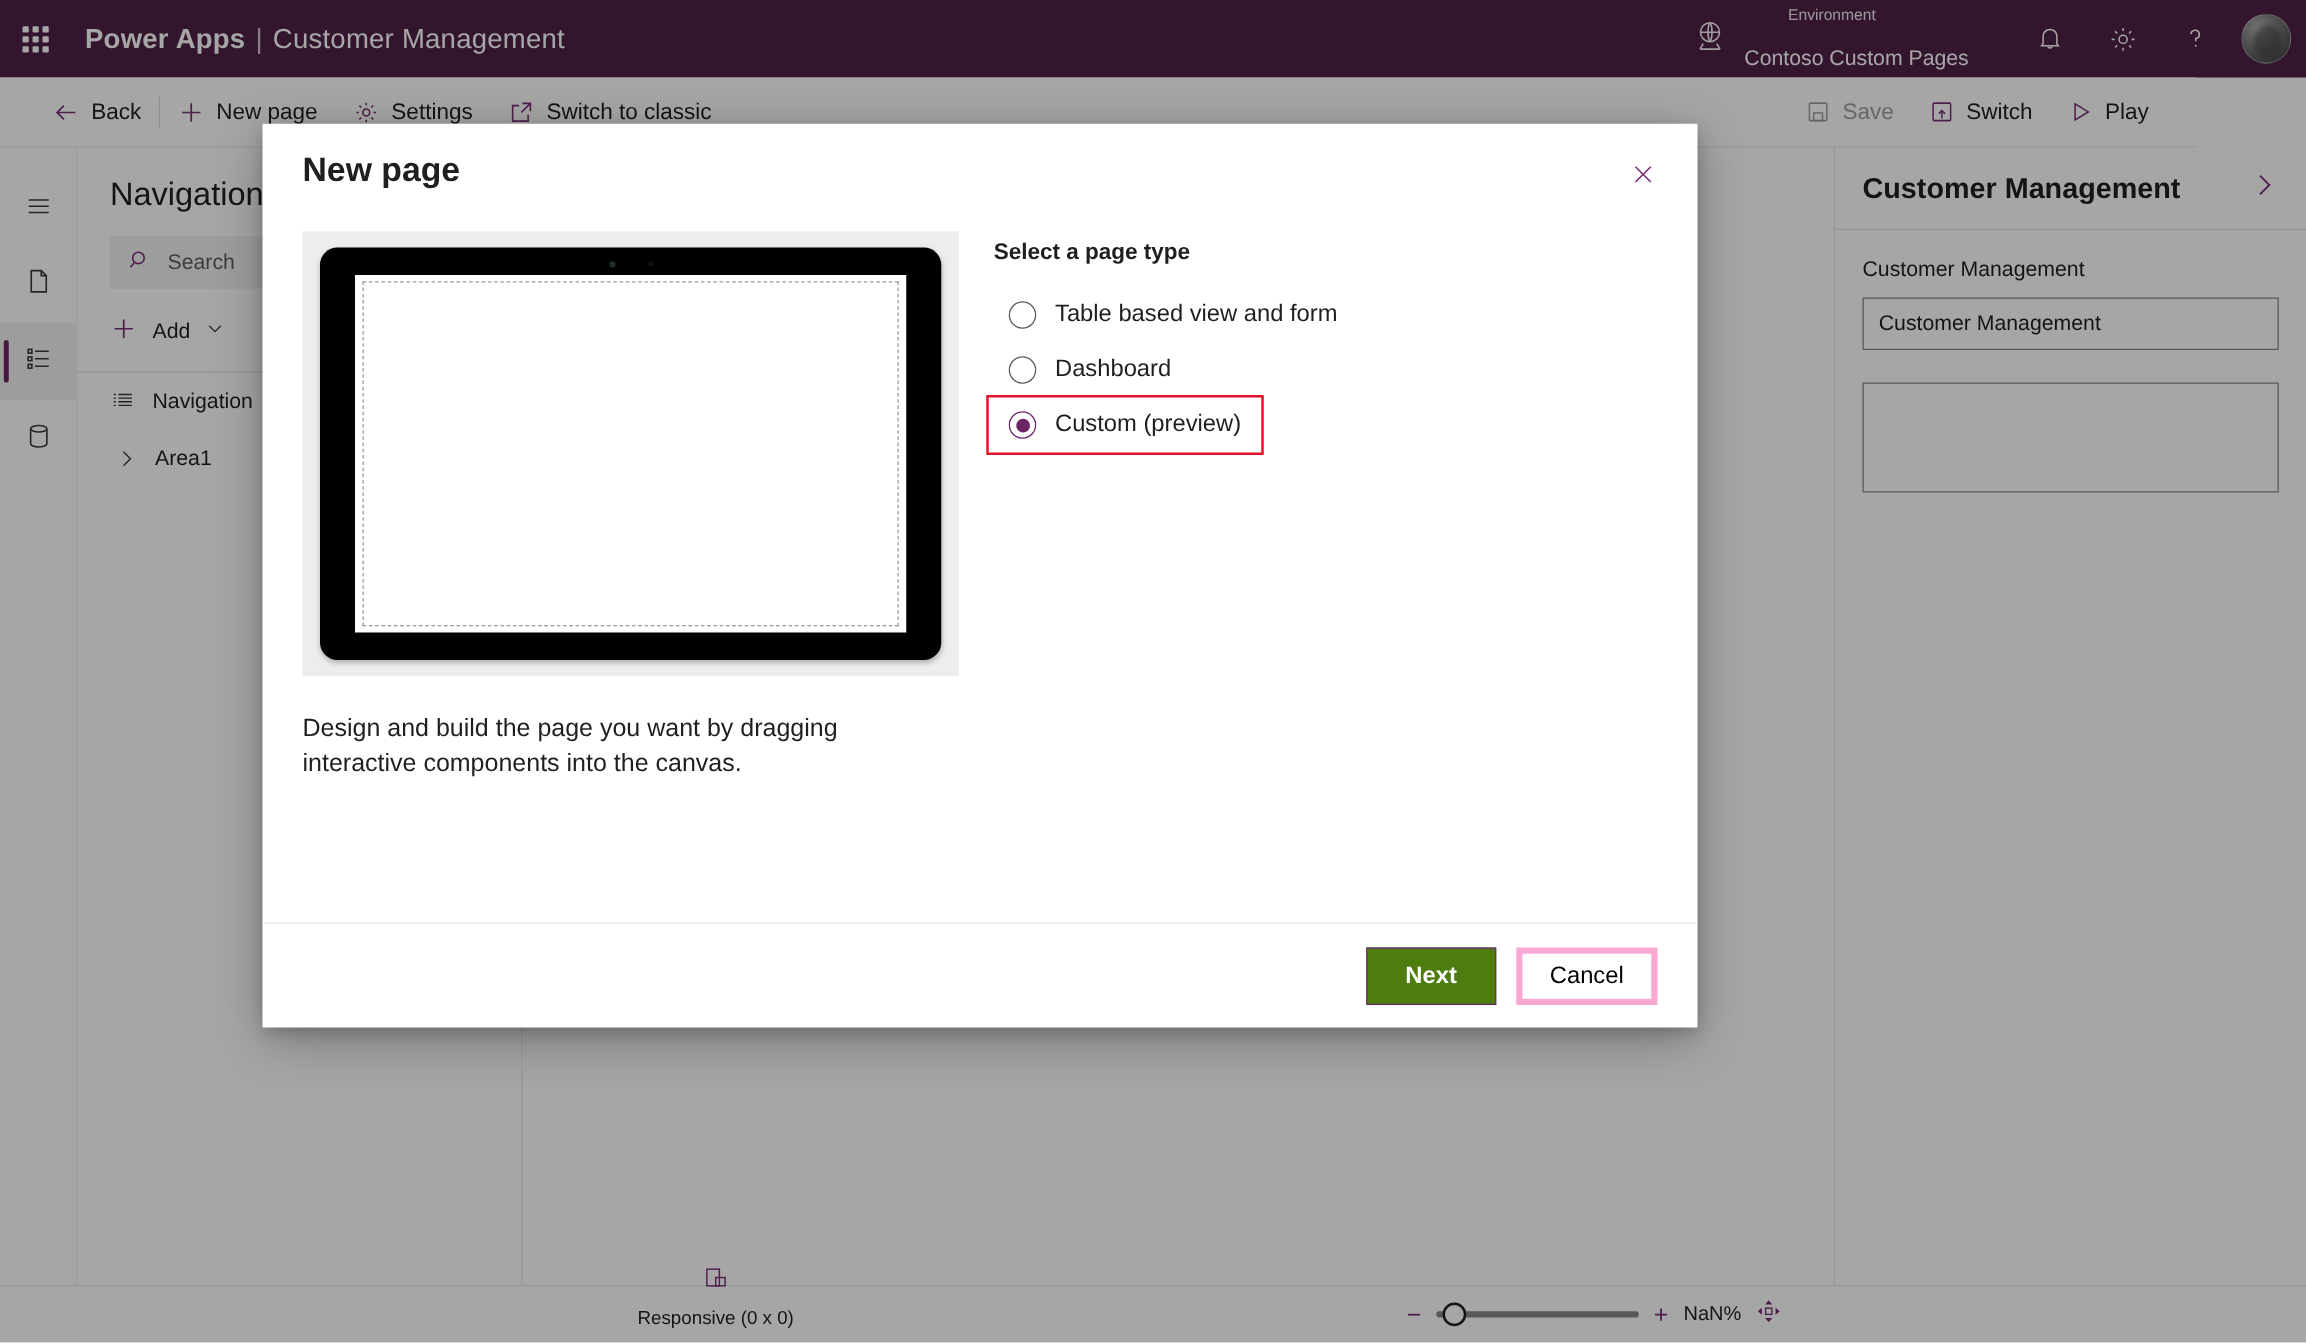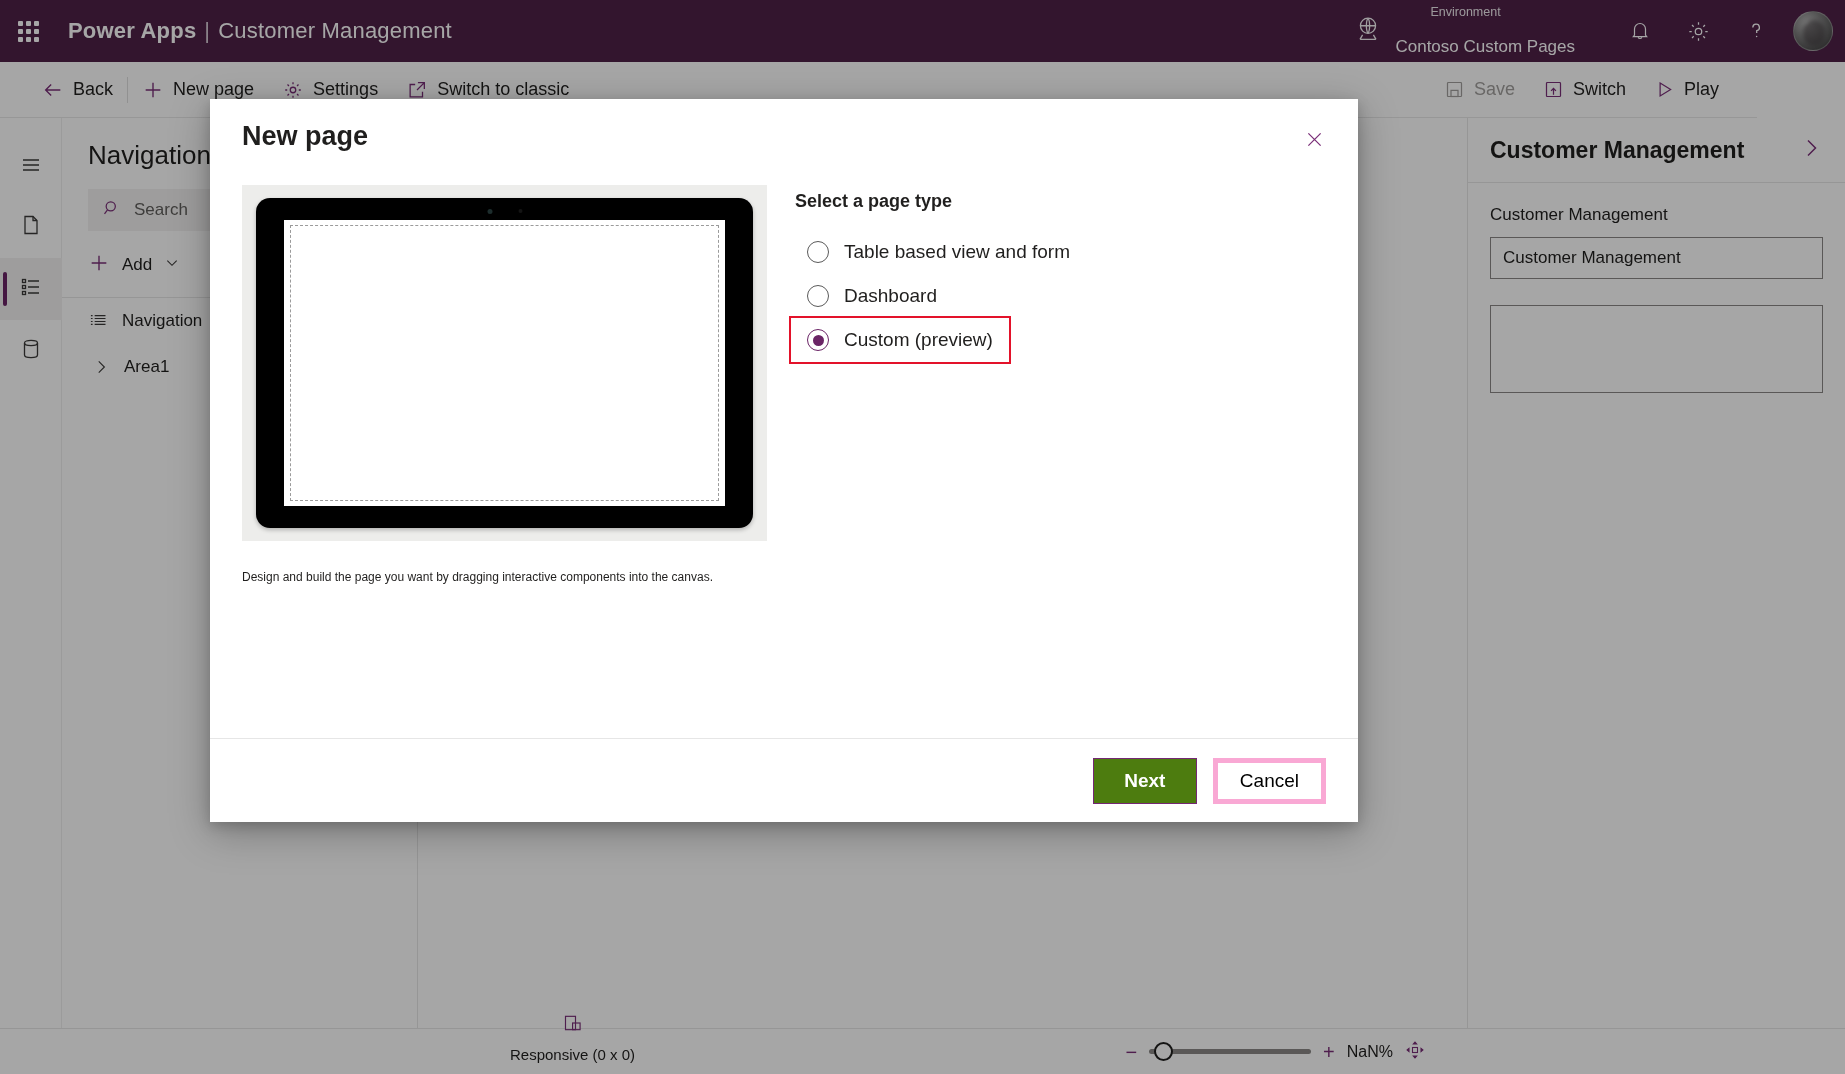--- a/index.html
+++ b/index.html
@@ -212,21 +212,21 @@
   .tablet .cam i { width: 5px; height: 5px; border-radius: 50%; background: #1d2d2d; display: block; }
   .tablet .cam i.b { background: #141414; width: 4px; height: 4px; }
   .screen {
     width: 441px; height: 286px; background: #ffffff;
     display: flex; align-items: center; justify-content: center;
   }
   .screen-dashed {
     width: 429px; height: 276px; border: 1.5px dashed #9b9b9b; background: #ffffff;
   }
   .preview-desc {
-    margin-top: 28px; font-size: 12px; line-height: 1.42; color: #201f1e; max-width: 490px;
+    margin-top: 28px; font-size: 20px; line-height: 1.42; color: #201f1e; max-width: 490px;
   }
 
   .dlg-right { flex: 1; padding-top: 6px; }
   .sel-label { font-size: 18px; font-weight: bold; color: #201f1e; margin-bottom: 18px; }
   .radio-row {
     display: flex; align-items: center; gap: 15px;
     height: 44px; padding: 0 16px; margin-left: -4px;
     cursor: pointer; width: fit-content;
   }
   .radio-row.highlight { outline: 2.5px solid #e3122a; }

